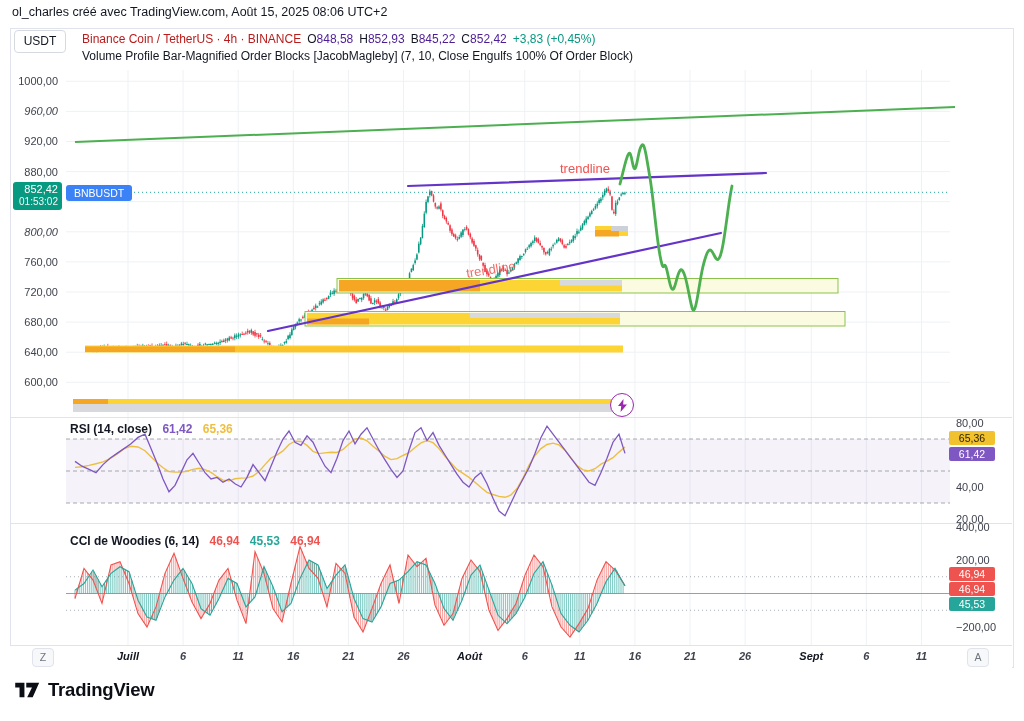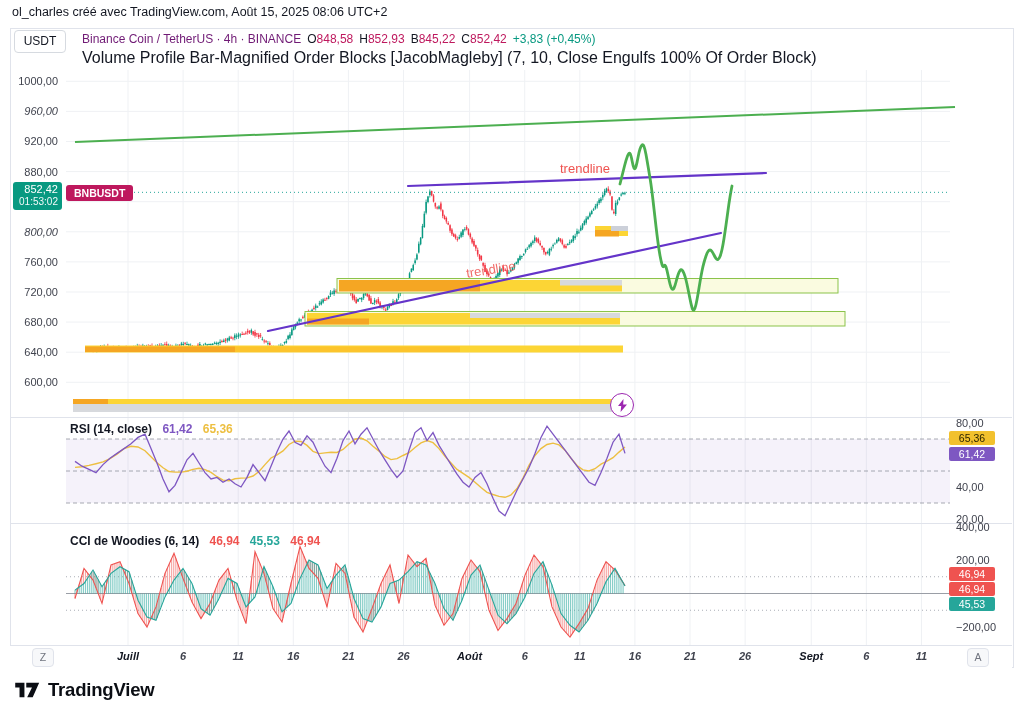--- a/index.html
+++ b/index.html
@@ -6,34 +6,34 @@
     font-family:"Liberation Sans","DejaVu Sans",sans-serif;color:#131722;}
   #root{position:relative;width:1024px;height:721px;}
   .abs{position:absolute;}
   #chart-svg{position:absolute;left:0;top:0;z-index:1;}
   .ov{position:absolute;z-index:2;}
   .frame{left:10px;top:28px;width:1002px;height:638px;border:1px solid #e0e3eb;z-index:0;}
   .attribution{left:12px;top:5px;font-size:12.5px;font-weight:500;color:#131722;}
   .usdt-box{left:14px;top:30px;width:50px;height:21px;border:1px solid #d6dae0;border-radius:4px;
     text-align:center;line-height:21px;font-size:12px;background:#fff;}
   .legend1{left:82px;top:32px;font-size:12px;white-space:nowrap;}
-  .legend2{left:82px;top:49px;font-size:16px;white-space:nowrap;color:#131722;}
-  .sym{color:#701a75;}
+  .legend2{left:82px;top:49px;font-size:12px;white-space:nowrap;color:#131722;}
+  .sym{color:#b91c1c;}
   .ohlc-l{color:#131722;margin-left:6px;}
-  .ohlc-v{color:#be185d;}
+  .ohlc-v{color:#4c1d95;}
   .chg{color:#089981;margin-left:6px;}
   .price-tick{width:52px;text-align:right;font-size:11px;color:#40434e;transform:translateY(-50%);}
   .raxis-tick{font-size:11px;color:#40434e;transform:translateY(-50%);}
   .time-tick{font-size:11px;color:#40434e;transform:translateX(-50%);font-weight:600;font-style:italic;}
   .time-tick.bold{font-weight:700;color:#131722;}
   .price-badge{left:13px;top:182px;width:49px;height:28px;background:#089981;border-radius:3px;
     color:#fff;text-align:right;padding:1px 4px 0 0;box-sizing:border-box;z-index:3;}
   .price-badge .p{font-size:11px;line-height:13px;}
   .price-badge .t{font-size:10px;line-height:12px;opacity:.95;}
-  .sym-tag{left:66px;top:185px;background:#be185d;color:#fff;font-size:10.5px;font-weight:700;
+  .sym-tag{left:66px;top:185px;background:#3b82f6;color:#fff;font-size:10.5px;font-weight:400;
     padding:2px 8px;border-radius:3px;z-index:3;}
   .tl-label{color:#ef5350;font-size:13px;z-index:3;}
   .pane-header{font-size:12px;font-weight:700;color:#131722;white-space:nowrap;}
   .pane-header .v{font-weight:600;margin-left:7px;}
   .badge{position:absolute;z-index:3;width:46px;height:14px;line-height:14px;font-size:10.5px;
     text-align:center;border-radius:2px;color:#fff;left:949px;}
   .badge.yellow{background:#f2c12e;color:#2b2400;}
   .badge.purple{background:#7e57c2;}
   .badge.red{background:#ef5350;}
   .badge.teal{background:#26a69a;}

